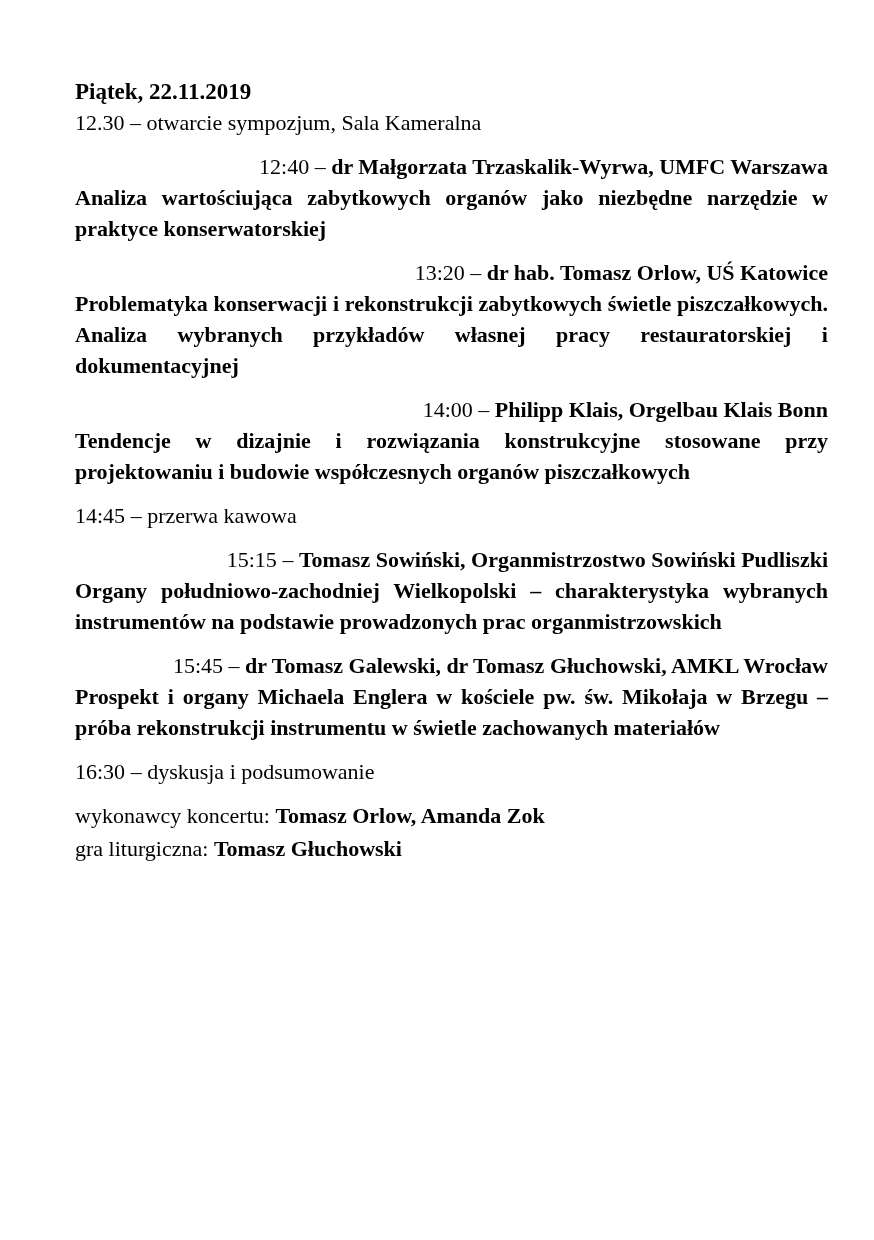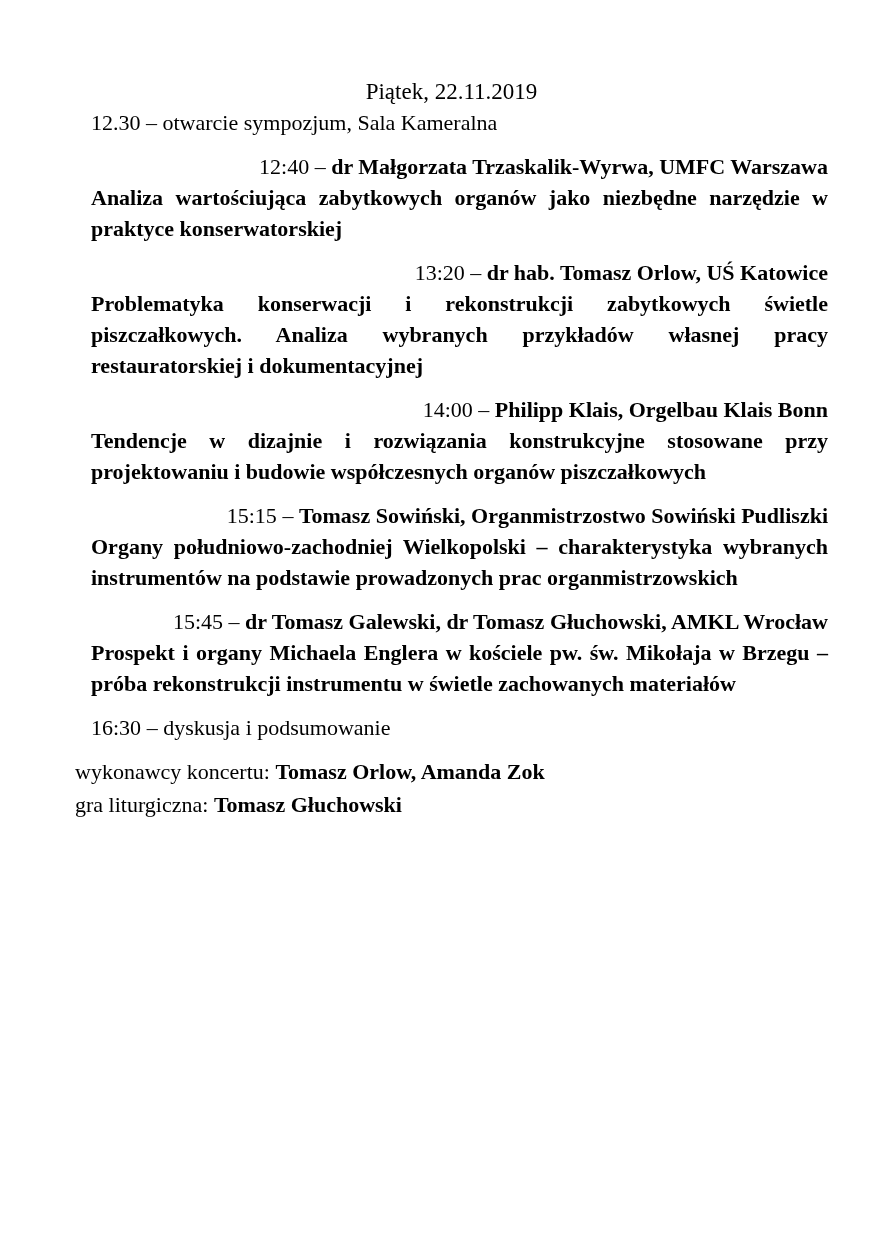--- a/index.html
+++ b/index.html
@@ -14,27 +14,26 @@
     box-sizing: border-box;
     background: #ffffff;
     padding: 76px 46px 0 75px;
     font-family: "Liberation Serif", "DejaVu Serif", serif;
     font-size: 22px;
     line-height: 31px;
     color: #000000;
     overflow: hidden;
   }
   .doc-title {
-    font-weight: normal;
+    font-weight: bold;
     font-size: 23px;
     margin: 0;
-    text-align: center;
   }
   .entry {
-    margin: 0 0 13px 16px;
+    margin: 0 0 13px 0;
   }
   .entry-head {
     text-align: right;
   }
   .entry-abstract {
     text-align: justify;
     font-weight: bold;
   }
   .entry-justified {
     text-align: justify;
@@ -63,20 +62,21 @@
   <div class="entry">
     <div class="entry-head"><span>13:20</span><span> – </span><span class="bold">dr hab. Tomasz Orlow, UŚ Katowice</span></div>
     <div class="entry-abstract">Problematyka konserwacji i rekonstrukcji zabytkowych świetle piszczałkowych. Analiza wybranych przykładów własnej pracy restauratorskiej i dokumentacyjnej</div>
   </div>
 
   <div class="entry">
     <div class="entry-head"><span>14:00</span><span> – </span><span class="bold">Philipp Klais, Orgelbau Klais Bonn</span></div>
     <div class="entry-abstract">Tendencje w dizajnie i rozwiązania konstrukcyjne stosowane przy projektowaniu i budowie współczesnych organów piszczałkowych</div>
   </div>
 
+  <p class="entry"><span>14:45</span><span> – </span><span>przerwa kawowa</span></p>
 
   <div class="entry">
     <div class="entry-head"><span>15:15</span><span> – </span><span class="bold">Tomasz Sowiński, Organmistrzostwo Sowiński Pudliszki</span></div>
     <div class="entry-abstract">Organy południowo-zachodniej Wielkopolski – charakterystyka wybranych instrumentów na podstawie prowadzonych prac organmistrzowskich</div>
   </div>
 
   <div class="entry">
     <div class="entry-head"><span>15:45</span><span> – </span><span class="bold">dr Tomasz Galewski, dr Tomasz Głuchowski, AMKL Wrocław</span></div>
     <div class="entry-abstract">Prospekt i organy Michaela Englera w kościele pw. św. Mikołaja w Brzegu – próba rekonstrukcji instrumentu w świetle zachowanych materiałów</div>
   </div>

